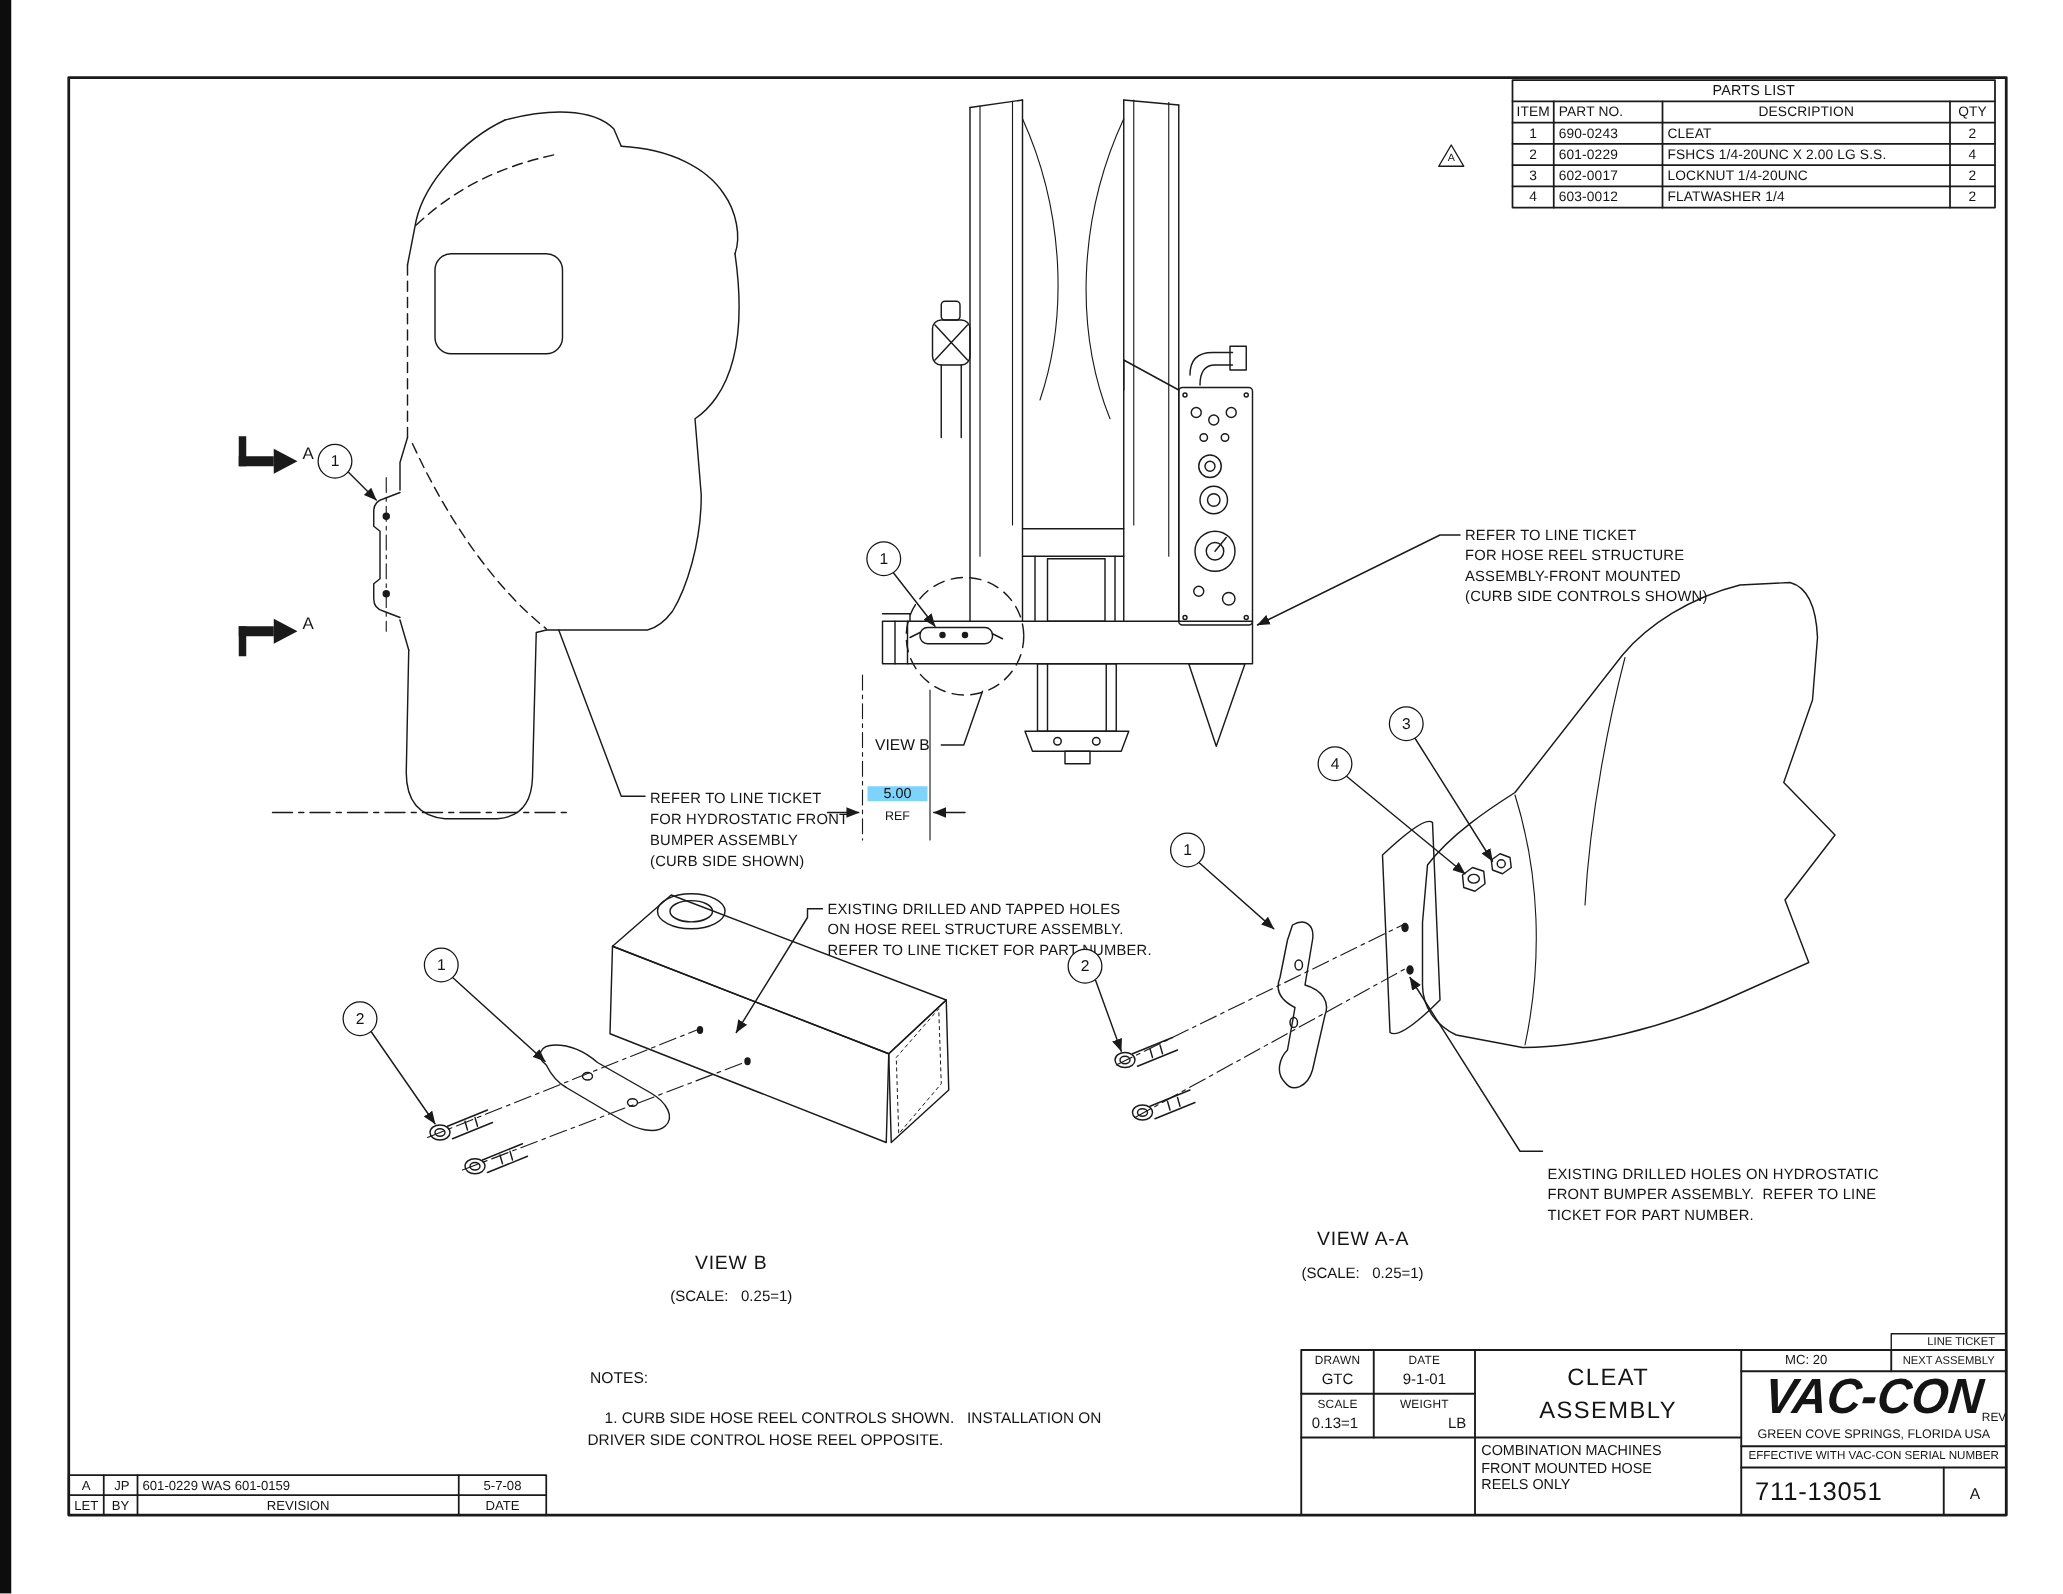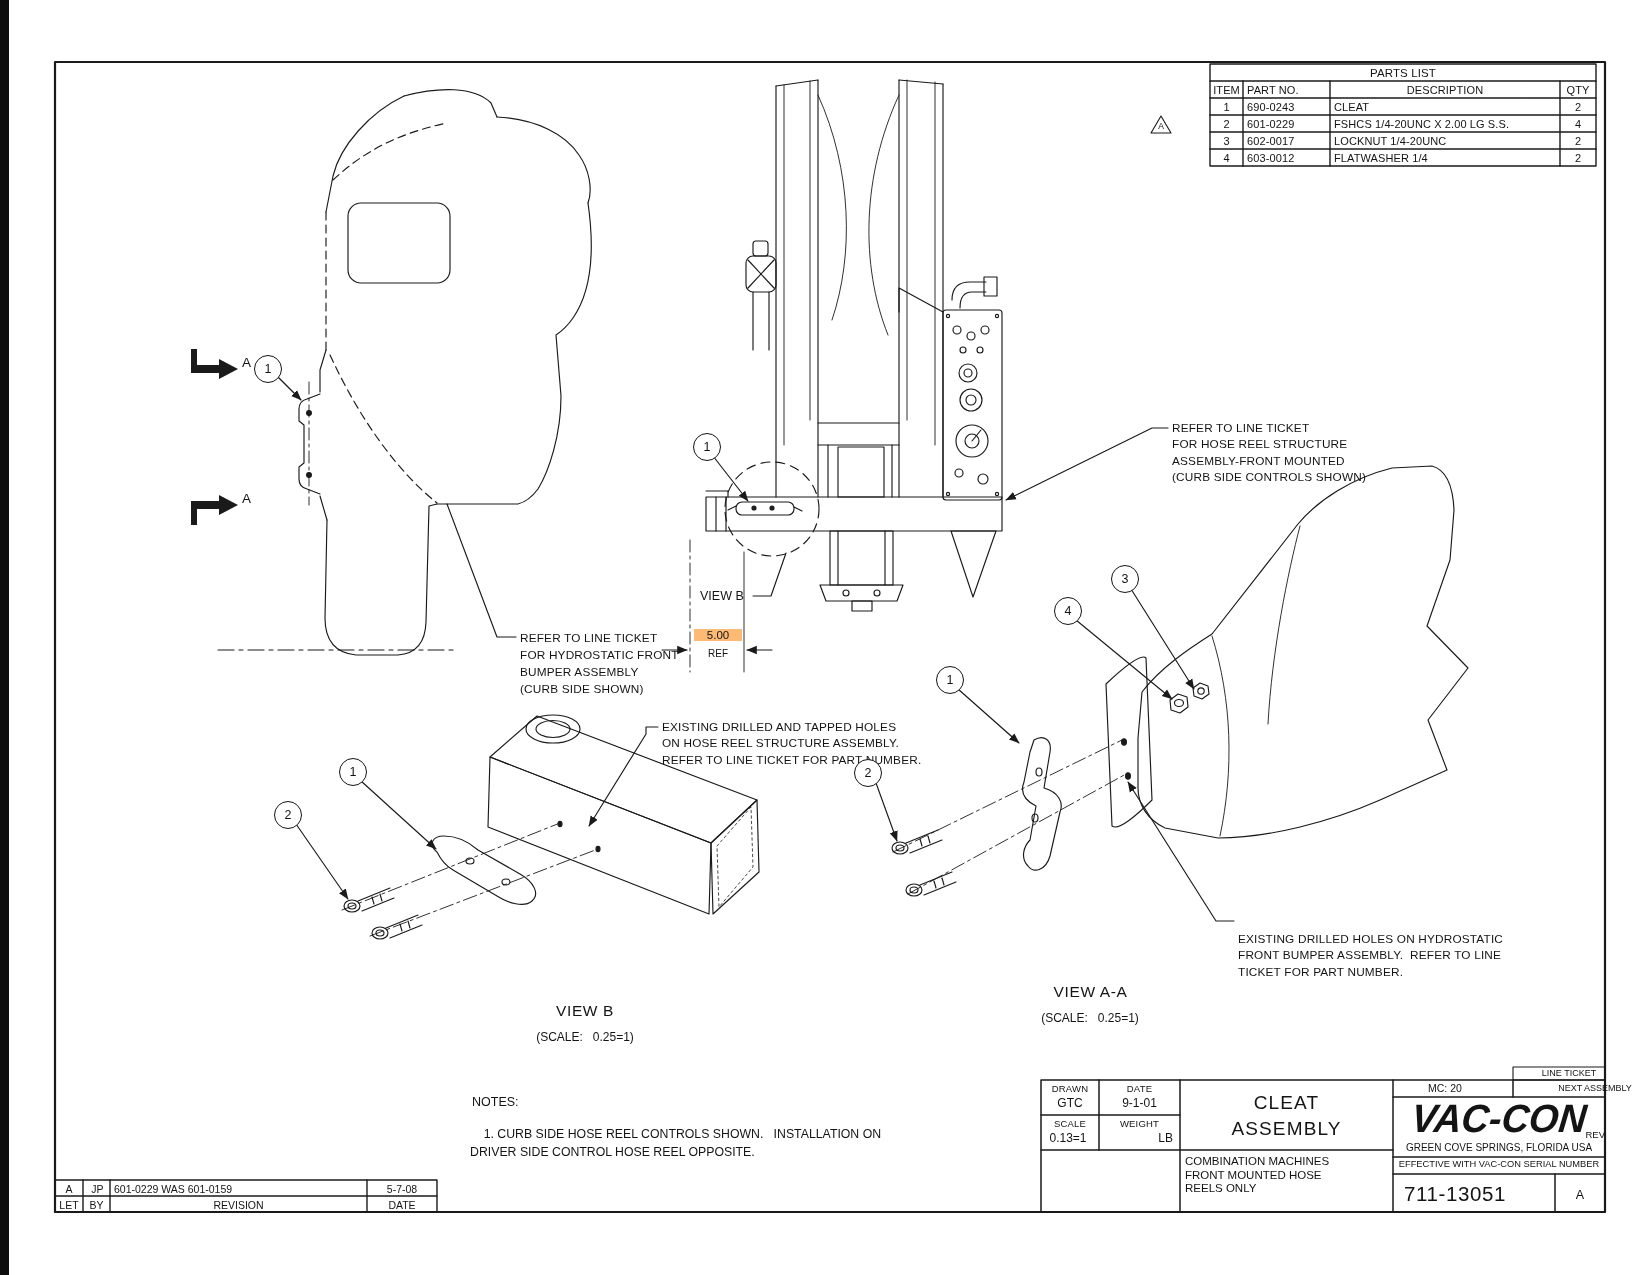--- a/index.html
+++ b/index.html
@@ -309,21 +309,21 @@
 ASSEMBLY-FRONT MOUNTED
 (CURB SIDE CONTROLS SHOWN)</div>
   <div class="cad t-callout2" style="left:662px;top:719px;">EXISTING DRILLED AND TAPPED HOLES
 ON HOSE REEL STRUCTURE ASSEMBLY.
 REFER TO LINE TICKET FOR PART NUMBER.</div>
   <div class="cad t-callout2" style="left:1238px;top:931px;">EXISTING DRILLED HOLES ON HYDROSTATIC
 FRONT BUMPER ASSEMBLY.  REFER TO LINE
 TICKET FOR PART NUMBER.</div>
 
   <div class="cad" style="left:700px;top:589px;font-size:12.5px;">VIEW B</div>
-  <div class="cad ctr" style="left:694px;top:629px;width:48px;font-size:11.5px;background:#fdba74;">5.00</div>
+  <div class="cad ctr" style="left:694px;top:629px;width:48px;font-size:11.5px;background:#7dd3fc;">5.00</div>
   <div class="cad ctr" style="left:694px;top:648px;width:48px;font-size:10px;background:#fff;">REF</div>
   <div class="cad ctr" style="left:525px;top:1002px;width:120px;font-size:15.5px;letter-spacing:.04em;">VIEW B</div>
   <div class="cad ctr" style="left:510px;top:1030px;width:150px;font-size:12px;">(SCALE:   0.25=1)</div>
   <div class="cad ctr" style="left:1028px;top:983px;width:125px;font-size:15.5px;letter-spacing:.04em;">VIEW A-A</div>
   <div class="cad ctr" style="left:1015px;top:1011px;width:150px;font-size:12px;">(SCALE:   0.25=1)</div>
 
   <div class="cad" style="left:472px;top:1095px;font-size:12.5px;">NOTES:</div>
   <div class="cad" style="left:470px;top:1126px;font-size:12.3px;line-height:17.5px;">    1. CURB SIDE HOSE REEL CONTROLS SHOWN.   INSTALLATION ON
 DRIVER SIDE CONTROL HOSE REEL OPPOSITE.</div>
 
@@ -361,21 +361,21 @@
   <div class="cad ctr tb-lab" style="left:1099px;top:1083px;width:81px;">DATE</div>
   <div class="cad ctr tb-val" style="left:1099px;top:1096px;width:81px;">9-1-01</div>
   <div class="cad ctr tb-lab" style="left:1041px;top:1118px;width:58px;">SCALE</div>
   <div class="cad ctr tb-val" style="left:1041px;top:1131px;width:54px;">0.13=1</div>
   <div class="cad ctr tb-lab" style="left:1099px;top:1118px;width:81px;">WEIGHT</div>
   <div class="cad tb-val" style="left:1099px;top:1131px;width:74px;text-align:right;">LB</div>
   <div class="cad ctr" style="left:1180px;top:1090px;width:213px;font-size:19px;line-height:26px;letter-spacing:.06em;">CLEAT
 ASSEMBLY</div>
   <div class="cad" style="left:1399px;top:1082px;font-size:10.5px;padding-left:29px;">MC: 20</div>
   <div class="cad ctr" style="left:1513px;top:1068px;width:112px;font-size:9px;">LINE TICKET</div>
-  <div class="cad ctr" style="left:1513px;top:1083px;width:92px;font-size:9px;padding-left:36px;">NEXT ASSEMBLY</div>
+  <div class="cad ctr" style="left:1513px;top:1083px;width:92px;font-size:9px;">NEXT ASSEMBLY</div>
   <div class="cad ctr logo" style="left:1393px;top:1097px;width:212px;">VAC-CON</div>
   <div class="cad ctr" style="left:1393px;top:1142px;width:212px;font-size:10px;">GREEN COVE SPRINGS, FLORIDA USA</div>
   <div class="cad ctr" style="left:1393px;top:1159px;width:212px;font-size:9.3px;">EFFECTIVE WITH VAC-CON SERIAL NUMBER</div>
   <div class="cad" style="left:1185px;top:1155px;font-size:11.5px;line-height:13.5px;">COMBINATION MACHINES
 FRONT MOUNTED HOSE
 REELS ONLY</div>
   <div class="cad" style="left:1404px;top:1182px;font-size:20.5px;letter-spacing:.03em;">711-13051</div>
   <div class="cad ctr" style="left:1555px;top:1129px;width:50px;font-size:9.5px;text-align:right;">REV</div>
   <div class="cad ctr" style="left:1555px;top:1188px;width:50px;font-size:12.5px;">A</div>
 

